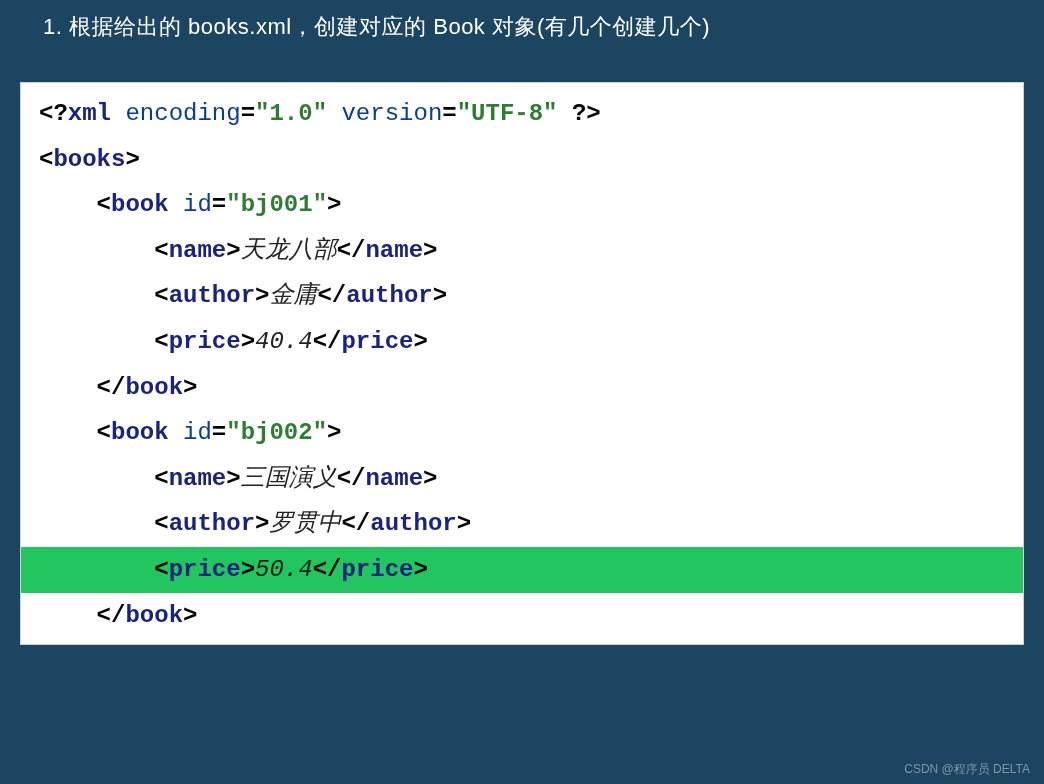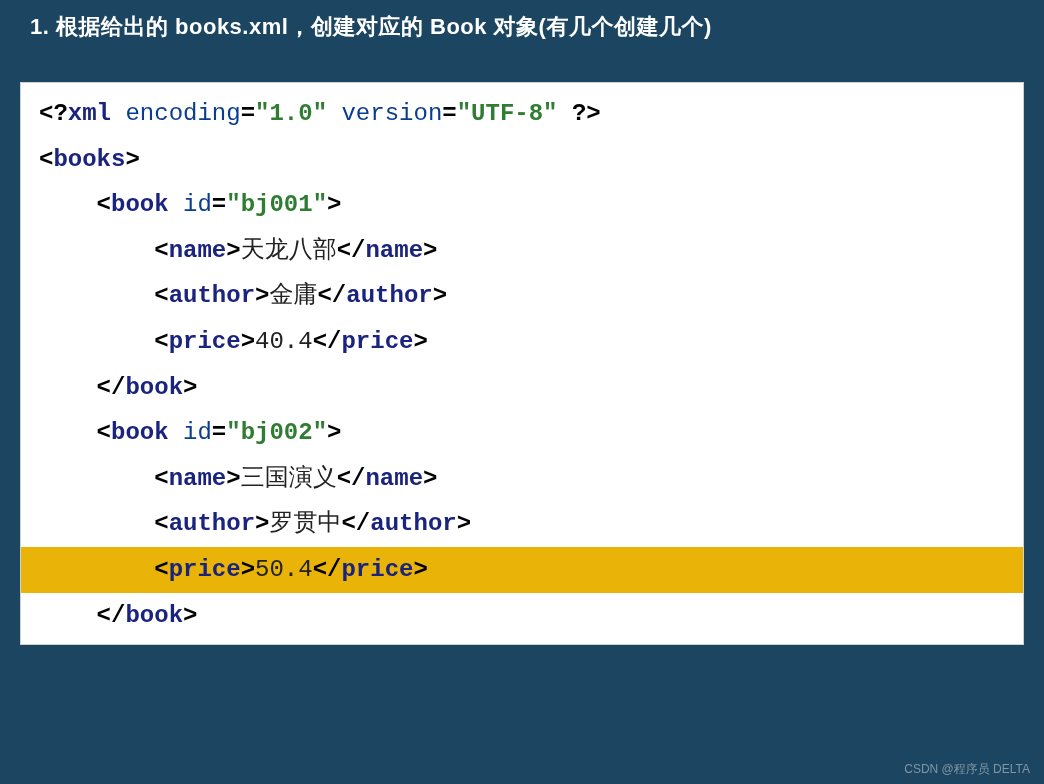--- a/index.html
+++ b/index.html
@@ -7,46 +7,47 @@
     background: #1b4560;
     font-family: "Microsoft YaHei", Arial, sans-serif;
     width: 1044px;
     height: 784px;
     position: relative;
     overflow: hidden;
   }
   .heading {
     color: #ffffff;
     font-size: 22px;
-    font-weight: bold;
+    font-weight: normal;
     padding: 12px 20px 10px 30px;
     letter-spacing: 0.5px;
+    margin-left: 13px;
   }
   .code-box {
     background: #ffffff;
     margin: 30px 20px 0 20px;
     padding: 8px 0 6px 0;
     border: 1px solid #d0d0d0;
     font-family: Consolas, "Courier New", monospace;
     font-size: 24px;
     line-height: 1.9;
   }
   .code-box .ln {
     padding: 0 18px;
     position: relative;
     white-space: pre;
   }
   .code-box .ln.hl {
-    background: #eab308;
+    background: #22c55e;
   }
   .br { color: #000000; font-weight: bold; }
   .tag { color: #1a237e; font-weight: bold; }
   .attr { color: #0a3d8f; }
   .val { color: #2e7d32; font-weight: bold; }
-  .txt { color: #222222; }
+  .txt { color: #222222; font-style: italic; }
   .watermark {
     position: absolute;
     bottom: 6px;
     right: 14px;
     color: #a8b9c4;
     font-size: 12px;
     opacity: 0.7;
     font-family: Arial, sans-serif;
   }
 </style>

